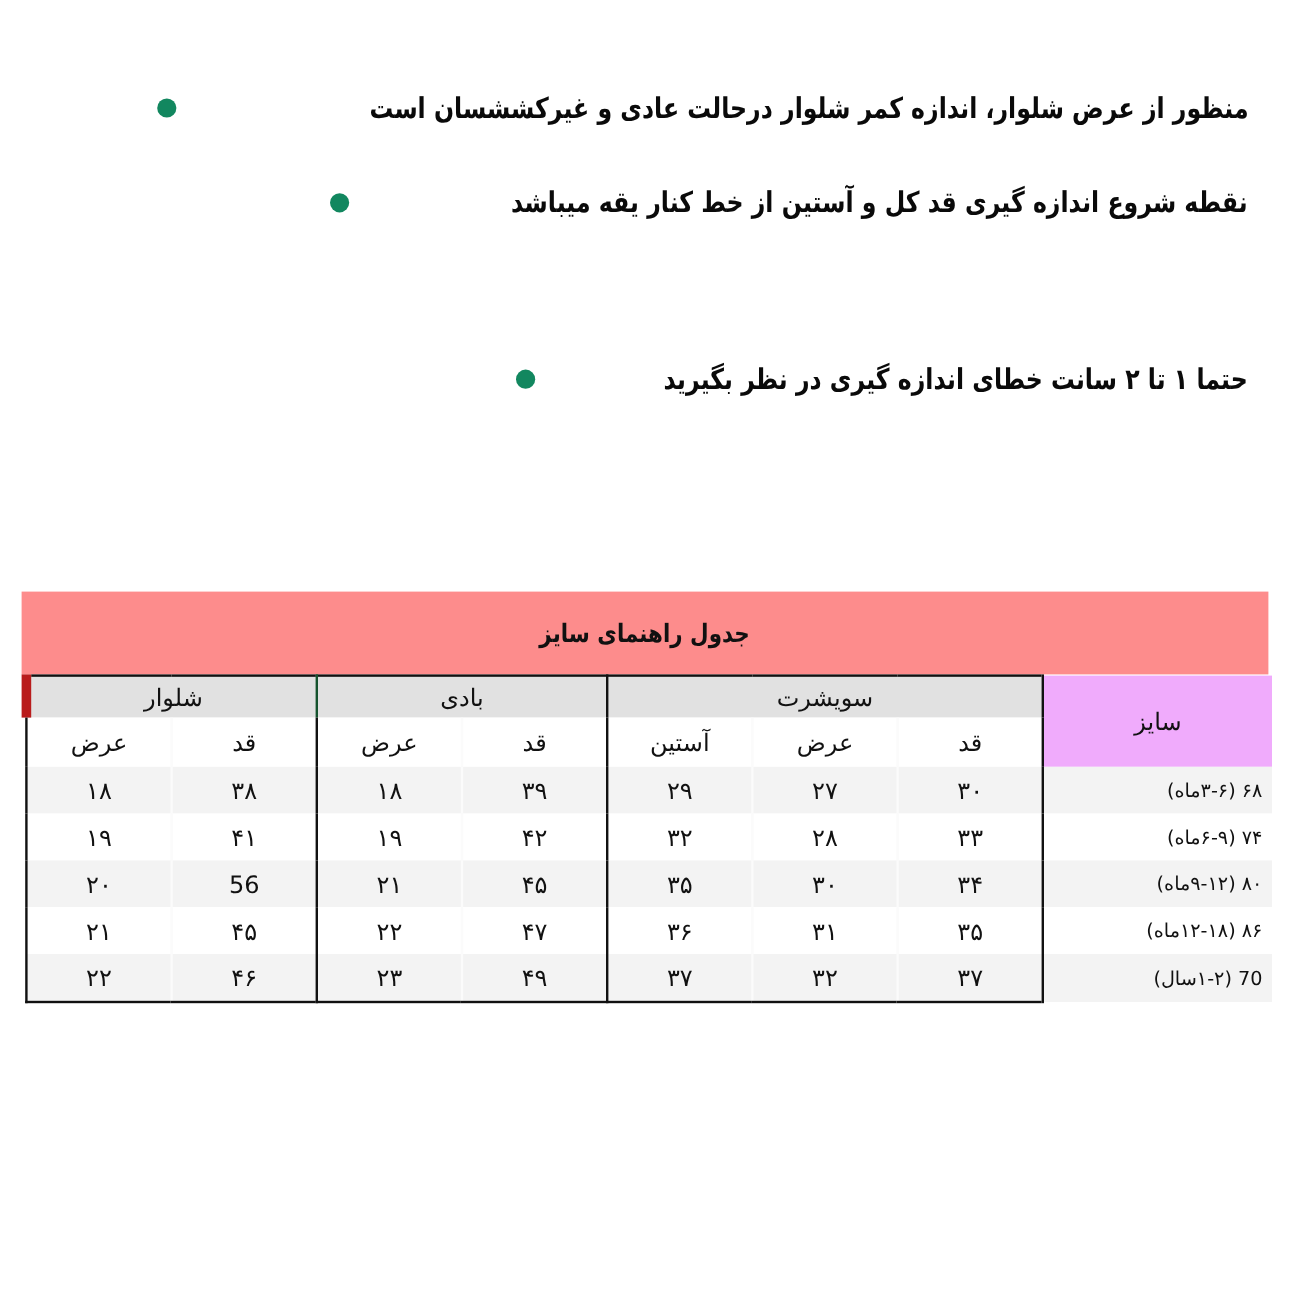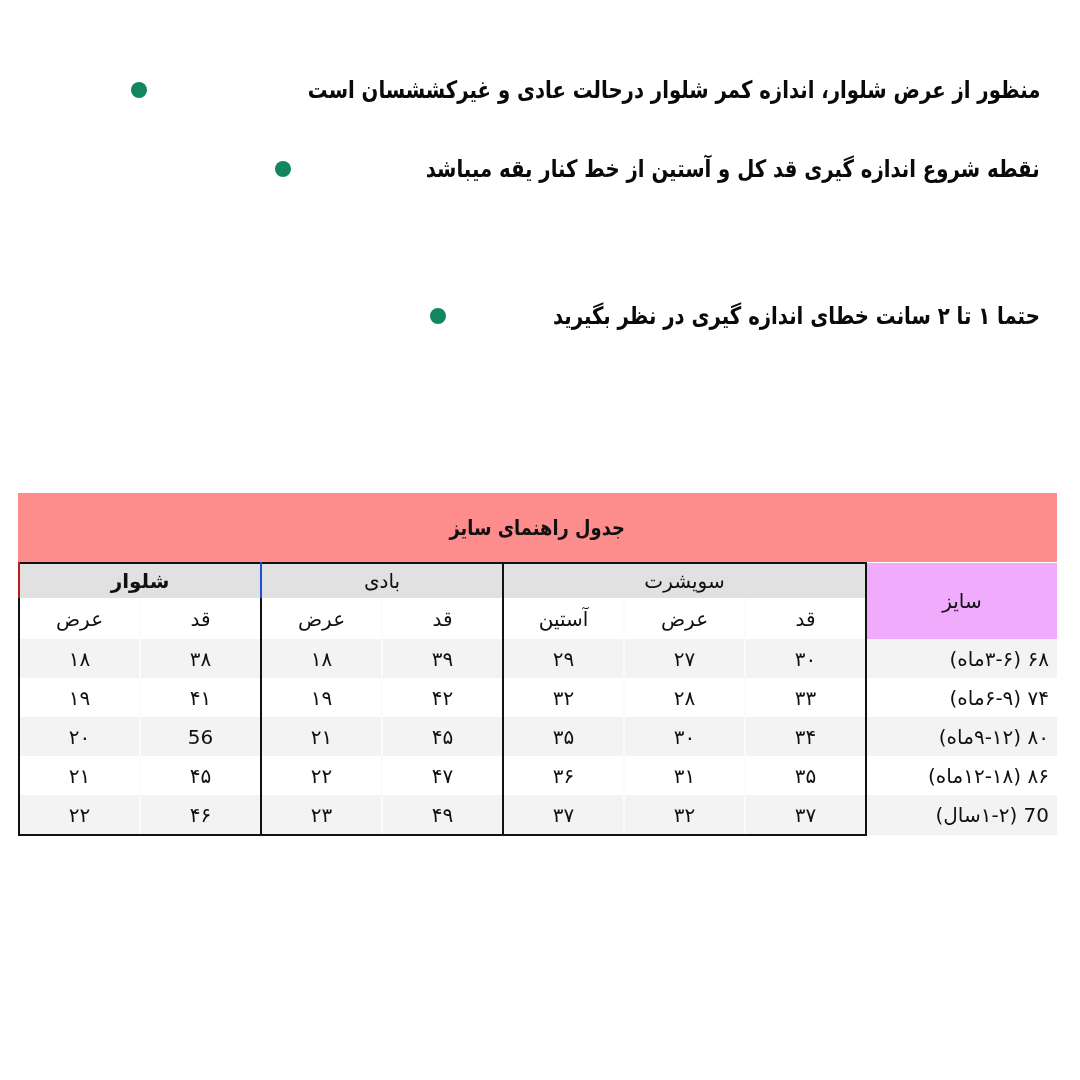--- a/index.html
+++ b/index.html
@@ -40,21 +40,21 @@
     width: 190px; height: 76px; background: #f0abfc; font-size: 20px; vertical-align: middle;
   }
   .group-head {
     height: 33px; background: #e1e1e1; font-size: 20px; border-top: 2px solid #111;
   }
   .sub-head { height: 40px; background: #fff; border-left: 2px solid #f0f0f0; font-size: 20px; margin-left: 36px; }
   .b-left { border-left: 2px solid #111 !important; }
   .cell { width: 119px; height: 39px; border-left: 2px solid #fbfbfb; }
   tr.odd td.cell { background: #f3f3f3; }
   tr.even td.cell { background: #ffffff; }
-  .size-cell { text-align: right !important; padding-right: 8px !important; font-size: 20px; width: 182px; }
+  .size-cell { text-align: right !important; padding-right: 8px !important; font-size: 16px; width: 182px; }
   tr.odd td.size-cell { background: #f3f3f3; }
   tr.even td.size-cell { background: #ffffff; }
   tr.last td.cell { border-bottom: 2px solid #111; }
   .size-col-border { border-left: 2px solid #111 !important; }
 </style>
 </head>
 <body>
 
 <div class="note" id="note-1">
   <span class="dot"></span>
@@ -71,22 +71,22 @@
 
 <div class="banner">
   <span>جدول راهنمای سایز</span>
 </div>
 
 <table class="grid">
   <tbody>
       <tr>
     <th class="size-head size-col-border" rowspan="2" style="border-left:2px solid #111;">سایز</th>
     <th class="group-head" colspan="3" style="border-left:2px solid #111;">سویشرت</th>
-    <th class="group-head" colspan="2" style="border-left:2px solid #1d4ed8;">بادی</th>
-    <th class="group-head" colspan="2" style="border-left:2px solid #b91c1c;font-weight:bold;">شلوار</th>
+    <th class="group-head" colspan="2" style="border-left:2px solid #14532d;">بادی</th>
+    <th class="group-head" colspan="2" style="border-left:8px solid #b91c1c;">شلوار</th>
   </tr>
   <tr>
     <th class="sub-head cell" style="background:#fff;">قد</th>
     <th class="sub-head cell" style="background:#fff;">عرض</th>
     <th class="sub-head cell b-left" style="background:#fff;">آستین</th>
     <th class="sub-head cell" style="background:#fff;">قد</th>
     <th class="sub-head cell b-left" style="background:#fff;">عرض</th>
     <th class="sub-head cell" style="background:#fff;">قد</th>
     <th class="sub-head cell b-left" style="background:#fff;">عرض</th>
   </tr>

